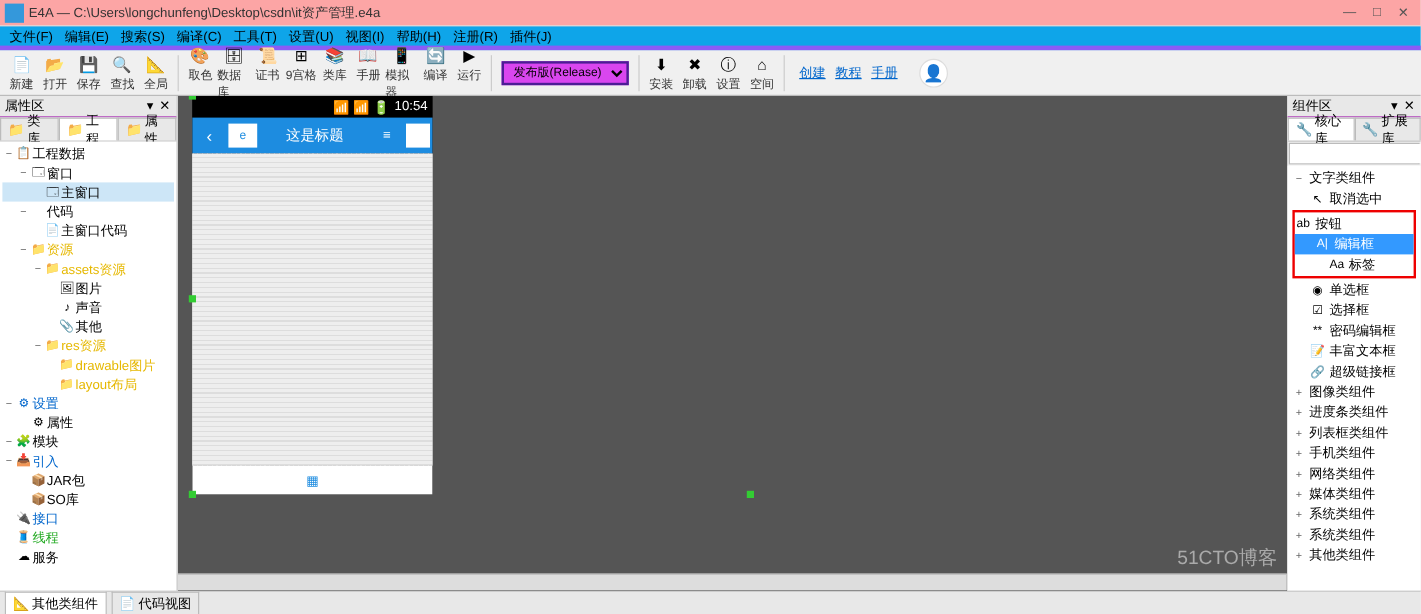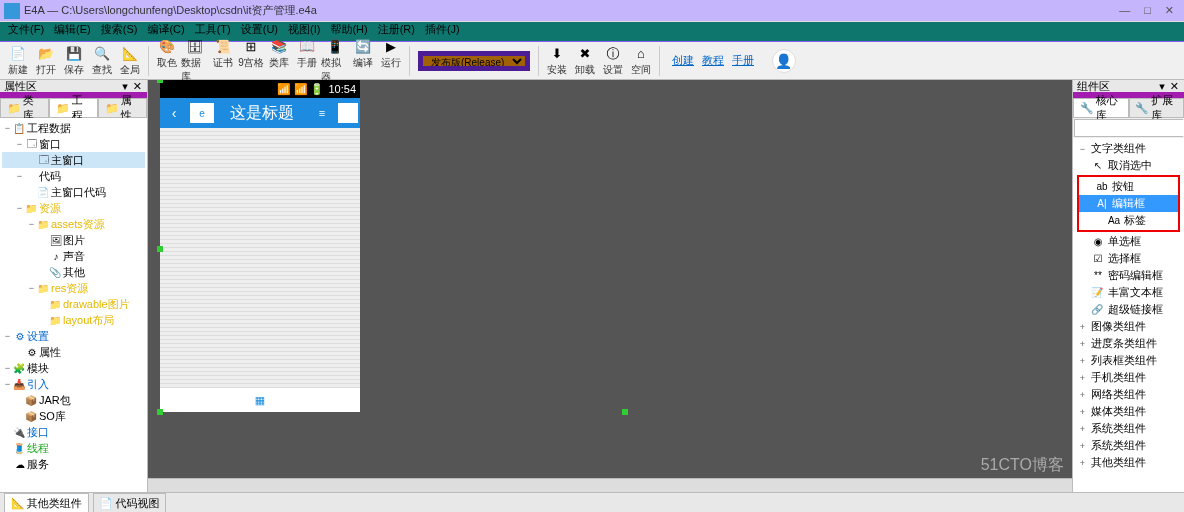--- a/index.html
+++ b/index.html
@@ -1,53 +1,53 @@
 <!DOCTYPE html>
 <html><head>
 <meta charset="utf-8">
 <style>
 * { margin: 0; padding: 0; box-sizing: border-box; font-family: "Microsoft YaHei", sans-serif; font-size: 11px; }
 body { background: #f0f0f0; width: 1184px; height: 512px; overflow: hidden; }
-.titlebar { height: 22px; background: #c4b5fd; display: flex; align-items: center; padding: 0 4px; border-bottom: 1px solid #ddd; justify-content: center; }
+.titlebar { height: 22px; background: #fca5a5; display: flex; align-items: center; padding: 0 4px; border-bottom: 1px solid #ddd; justify-content: center; }
 .titlebar .icon { width: 16px; height: 16px; background: #3498db; margin-right: 4px; }
 .titlebar .title { flex: 1; color: #333; }
 .titlebar .winbtns { display: flex; gap: 14px; padding-right: 6px; color: #555; }
-.menubar { height: 20px; background: #0f766e; display: flex; align-items: flex-start; padding: 0 4px; gap: 2px; border-bottom: 1px solid #8b5cf6; }
+.menubar { height: 20px; background: #0ea5e9; display: flex; align-items: center; padding: 0 4px; gap: 2px; border-bottom: 4px solid #8b5cf6; }
 .menubar span { padding: 0 4px; cursor: default; }
 .toolbar { height: 38px; background: #f0f0f0; display: flex; align-items: center; padding: 0 4px; border-bottom: 1px solid #bbb; gap: 2px; }
 .tbtn { display: flex; flex-direction: column; align-items: center; width: 28px; cursor: pointer; }
 .tbtn .ticon { width: 18px; height: 18px; display: flex; align-items: center; justify-content: center; font-size: 13px; }
 .tbtn .tlabel { font-size: 10px; color: #333; }
 .tsep { width: 1px; height: 30px; background: #ccc; margin: 0 2px; }
-.release-combo { height: 20px; border: 5px solid #4c1d95; background: #a16207; padding: 0 4px; font-size: 10px; margin: 0 4px; }
+.release-combo { height: 20px; border: 2px solid #4c1d95; background: #d946ef; padding: 0 4px; font-size: 10px; margin: 0 4px; }
 .avatar { width: 24px; height: 24px; border-radius: 50%; background: #fff; border: 1px solid #ddd; margin-left: 8px; display: flex; align-items: center; justify-content: center; font-size: 14px; }
 .login-text { display: flex; flex-direction: column; margin-left: 4px; font-size: 10px; }
 .login-text .l2 { color: #d00; }
 .link-btns { display: flex; gap: 8px; margin: 0 8px; color: #06c; text-decoration: underline; }
 .main { display: flex; height: calc(100% - 100px); }
 .left-panel { width: 148px; background: #f0f0f0; border-right: 1px solid #bbb; display: flex; flex-direction: column; }
-.panel-hdr { height: 18px; background: #e8e8e8; border-bottom: 6px solid #a21caf; display: flex; align-items: center; padding: 0 4px; justify-content: space-between; }
+.panel-hdr { height: 18px; background: #e8e8e8; border-bottom: 1px solid #a21caf; display: flex; align-items: center; padding: 0 4px; justify-content: space-between; }
 .panel-hdr .dots { letter-spacing: 1px; }
 .tabstrip { height: 20px; background: #f0f0f0; display: flex; border-bottom: 1px solid #bbb; }
 .tab { padding: 2px 6px; border: 1px solid #bbb; border-bottom: none; background: #e8e8e8; display: flex; align-items: center; gap: 2px; }
 .tab.active { background: #fff; }
 .tree { flex: 1; background: #fff; overflow: auto; padding: 2px; }
 .tree-row { display: flex; align-items: center; height: 16px; white-space: nowrap; }
 .tree-row .exp { width: 11px; text-align: center; color: #666; font-size: 9px; }
 .tree-row .icn { width: 14px; text-align: center; font-size: 10px; }
 .tree-row.sel { background: #cde6f7; }
 .ind1 { padding-left: 12px; } .ind2 { padding-left: 24px; } .ind3 { padding-left: 36px; }
 .center { flex: 1; background: #555; position: relative; overflow: auto; }
 .canvas-wrap { position: absolute; left: 12px; top: 0; }
 .phone { width: 200px; background: #000; }
 .phone-status { height: 18px; background: #000; color: #fff; display: flex; align-items: center; justify-content: flex-end; padding: 0 4px; font-size: 10px; gap: 4px; }
 .phone-header { height: 30px; background: #1d8ce0; display: flex; align-items: center; }
 .phone-header .ph-back { width: 28px; color: #fff; text-align: center; font-size: 14px; }
 .phone-header .ph-sq { width: 24px; height: 20px; background: #fff; margin: 0 2px; display:flex; align-items:center; justify-content:center; color:#1d8ce0; font-size:10px; }
-.phone-header .ph-title { flex: 1; text-align: center; color: #fff; font-size: 16px; }
+.phone-header .ph-title { flex: 1; text-align: center; color: #fff; font-size: 12px; }
 .phone-header .ph-lines { width: 28px; color: #fff; text-align: center; }
 .phone-body { height: 260px; background-image: repeating-linear-gradient(0deg,#ddd,#ddd 1px,#eee 1px,#eee 4px), repeating-linear-gradient(90deg,#ddd,#ddd 1px,transparent 1px,transparent 4px); background-color: #eee; }
 .phone-footer { height: 24px; background: #fff; display: flex; align-items: center; justify-content: center; color: #1d8ce0; }
 .sel-handles { position: relative; }
 .handle { position: absolute; width: 6px; height: 6px; background: #3c3; }
 .right-panel { width: 112px; background: #f0f0f0; border-left: 1px solid #bbb; display: flex; flex-direction: column; }
 .comp-tree { flex: 1; background: #fff; overflow: auto; padding: 2px; }
 .comp-row { display: flex; align-items: center; height: 17px; gap: 3px; padding-left: 2px; }
 .comp-row.cat { font-weight: normal; }
 .comp-row .exp { width: 11px; text-align: center; color: #666; font-size: 9px; }
@@ -347,21 +347,21 @@
     <div class="comp-tree" id="comp-tree">
         <div class="comp-row cat">
           <span class="exp">−</span>
           <span>文字类组件</span>
         </div>
         <div class="comp-row" style="padding-left: 16px;">
           <span class="cicn">↖</span>
           <span>取消选中</span>
         </div>
         <div class="redbox">
-          <div class="comp-row" style="padding-left: 16px;">
+          <div class="comp-row" style="padding-left: 0;">
             <span class="cicn">ab</span>
             <span>按钮</span>
           </div>
           <div class="comp-row sel" style="padding-left: 16px;">
             <span class="cicn">A|</span>
             <span>编辑框</span>
           </div>
           <div class="comp-row" style="padding-left: 28px;">
             <span class="cicn">Aa</span>
             <span>标签</span>

